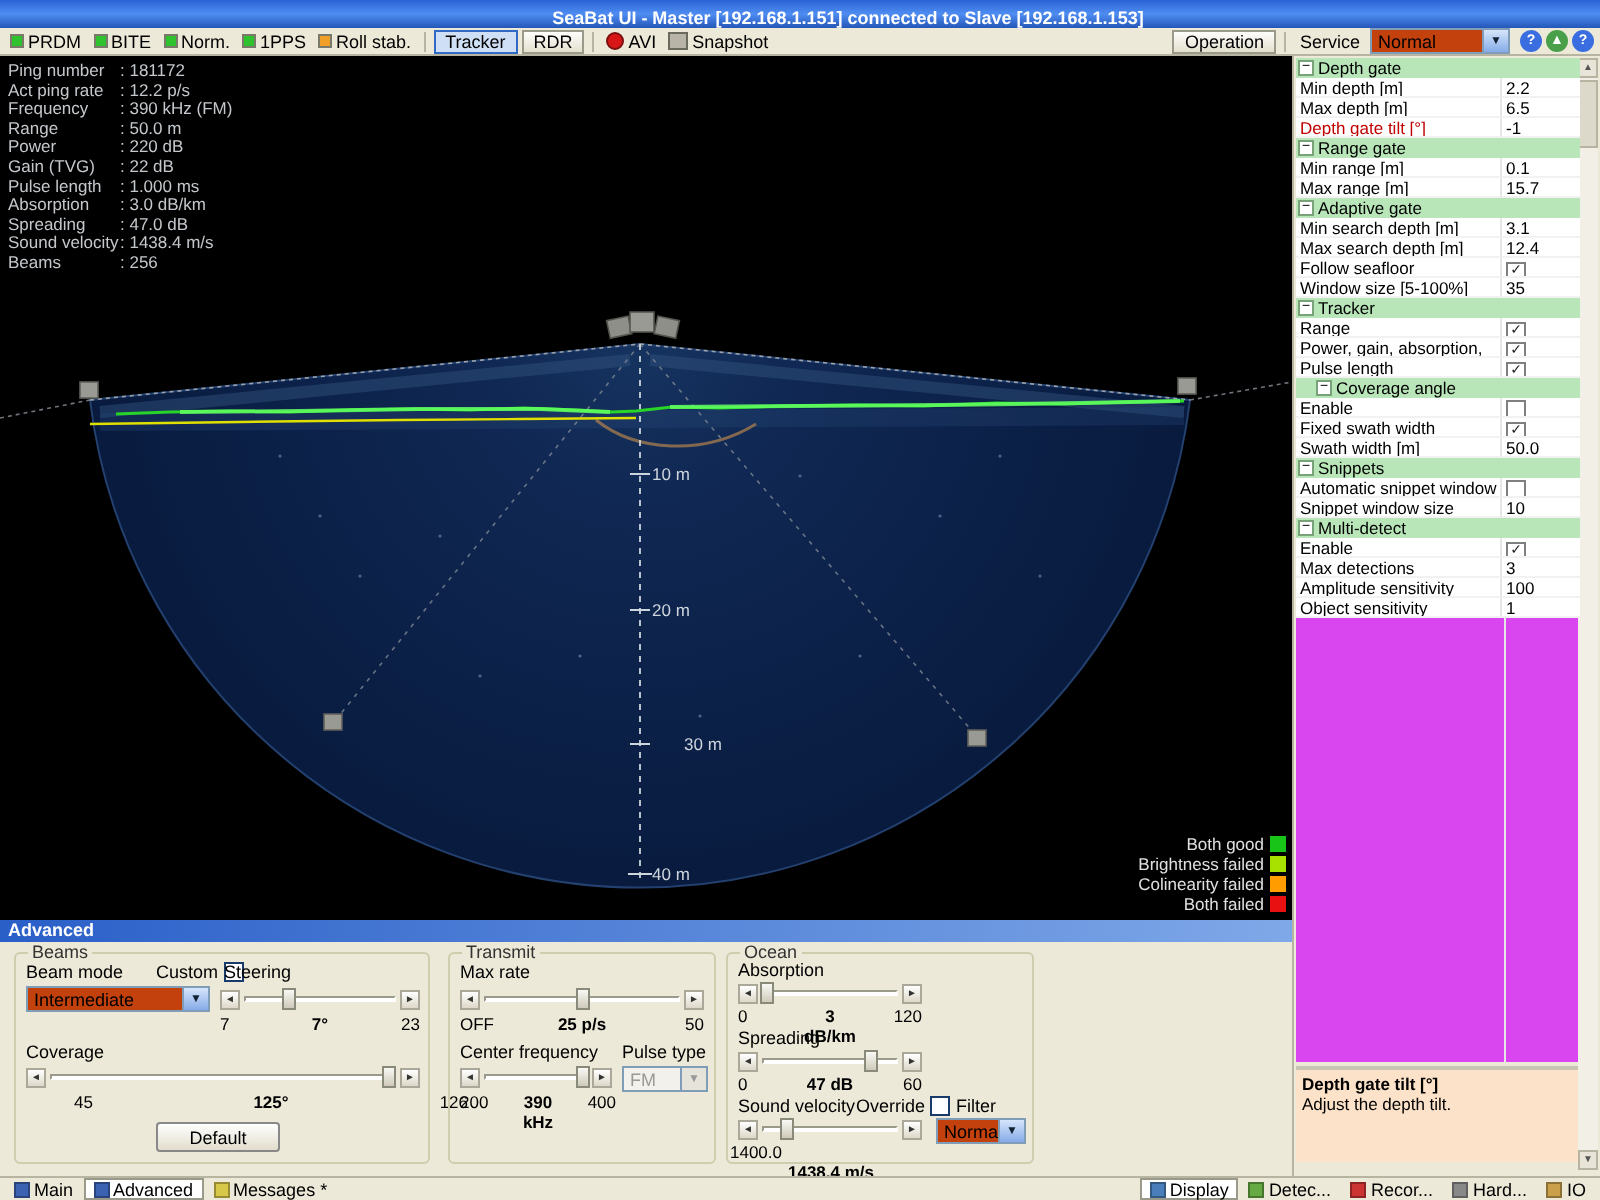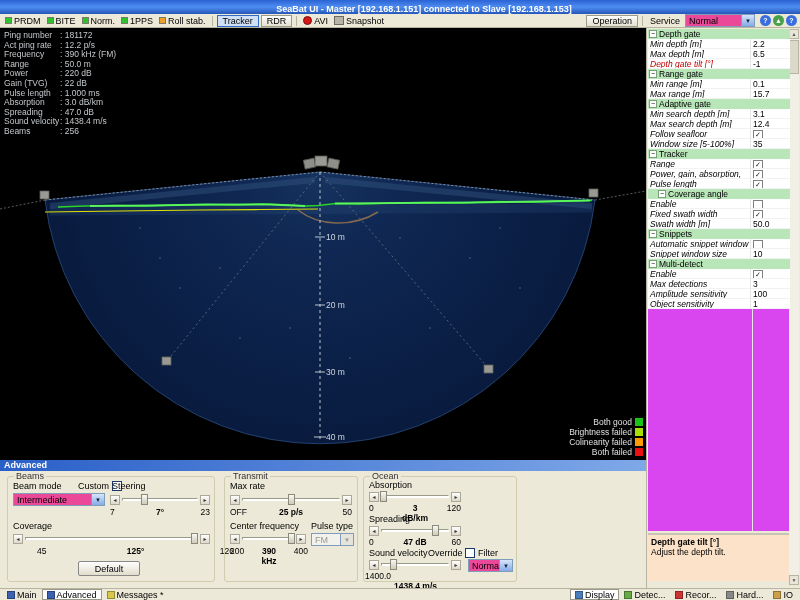--- a/index.html
+++ b/index.html
@@ -9,21 +9,21 @@
   .titlebar{position:absolute;left:0;top:0;width:800px;height:14px;background:linear-gradient(180deg,#2a63d4 0%,#4f8df2 50%,#2456b8 100%);color:#fff;font-size:9px;font-weight:bold;display:flex;align-items:flex-end;justify-content:center;padding-left:24px;}
   .toolbar{position:absolute;left:0;top:14px;width:800px;height:14px;background:#ece9d8;border-bottom:1px solid #b8b4a2;display:flex;align-items:center;font-size:9px;padding:0 3px;box-sizing:border-box;gap:2px;}
   .tb-toggle{display:flex;align-items:center;gap:2px;padding:0 2px;height:12px;}
   .tb-led{width:7px;height:7px;border:1px solid #7a7a6a;box-sizing:border-box;flex:none;}
   .tb-sep{width:1px;height:10px;background:#b8b4a2;margin:0 2px;flex:none;}
   .tb-btn{border:1px solid #9a9a8a;background:linear-gradient(#fdfdfb,#e4e0cf);padding:0 5px;height:12px;display:flex;align-items:center;box-sizing:border-box;}
   .tb-btn.active{border-color:#316ac5;background:#cfdff5;}
   .tb-icon{width:11px;height:11px;border-radius:50%;font-size:7px;font-weight:bold;color:#fff;display:flex;align-items:center;justify-content:center;flex:none;}
   .rec-icon{width:7px;height:7px;border-radius:50%;background:#d81616;border:1px solid #7a1010;flex:none;}
   .cam-icon{width:8px;height:7px;background:#b8b4a8;border:1px solid #6a6a5e;flex:none;}
-  .combo{background:#ec4899;border:1px solid #7f9db9;height:13px;box-sizing:border-box;display:flex;align-items:center;font-size:9px;}
+  .combo{background:#c2410c;border:1px solid #7f9db9;height:13px;box-sizing:border-box;display:flex;align-items:center;font-size:9px;}
   .combo .cval{padding:0 3px;flex:1;white-space:nowrap;overflow:hidden;}
   .combo .carrow{width:12px;align-self:stretch;background:linear-gradient(#d6e5fb,#86abe8);border-left:1px solid #7f9db9;font-size:6px;color:#123;display:flex;align-items:center;justify-content:center;flex:none;}
   .combo.disabled{background:#f2f1ec;color:#9a9a92;}
   .combo.disabled .carrow{background:#e6e3da;color:#999;}
 
   
   .sonar{position:absolute;left:0;top:28px;width:646px;height:432px;background:#000;}
   .sonar svg{position:absolute;left:0;top:0;}
   .info{position:absolute;left:4px;top:3px;color:#c4c8cc;font-size:8.5px;line-height:9.6px;z-index:3;}
   .inforow .il{display:inline-block;width:56px;}
@@ -33,21 +33,21 @@
   .lgsq{width:8px;height:8px;flex:none;}
 
   
   .rightpanel{position:absolute;left:646px;top:28px;width:154px;height:560px;background:#ece9d8;border-left:1px solid #b8b4a2;box-sizing:border-box;}
   .propgrid{position:absolute;left:1px;top:1px;width:142px;height:502px;background:#d946ef;overflow:hidden;}
   .propgrid::after{content:'';position:absolute;left:104px;top:0;height:100%;width:1px;background:#e6e6e6;}
   .prow{display:flex;height:10px;font-size:8.5px;line-height:10px;position:relative;z-index:1;background:#fff;}
   .prow.cat,.prow.sub{background:#b9e6b9;}
   .prow.sub .cbox{margin-left:10px;}
   .cbox{width:8px;height:8px;margin:1px 2px 0 1px;background:#fff;border:1px solid #7aa27a;font-size:7px;line-height:6px;text-align:center;box-sizing:border-box;flex:none;}
-  .plabel{width:103px;box-sizing:border-box;padding-left:2px;border-right:1px solid #e6e6e6;border-bottom:1px solid #f2f2f2;white-space:nowrap;overflow:hidden;font-style:italic;}
+  .plabel{width:103px;box-sizing:border-box;padding-left:2px;border-right:1px solid #e6e6e6;border-bottom:1px solid #f2f2f2;white-space:nowrap;overflow:hidden;}
   .plabel.red{color:#c00000;}
   .pvalue{flex:1;padding-left:2px;border-bottom:1px solid #f2f2f2;white-space:nowrap;overflow:hidden;}
   .pcheck{display:inline-block;width:8px;height:8px;border:1px solid #808080;background:#fff;font-size:7px;line-height:7px;text-align:center;color:#222;box-sizing:content-box;margin-top:1px;}
   .prop-desc{position:absolute;left:1px;top:505px;width:142px;height:48px;background:#fbe2c8;border-top:2px solid #c8c4b4;font-size:8.5px;padding:2px 3px;box-sizing:border-box;}
   .prop-desc .pdtitle{font-weight:bold;}
   .vscroll{position:absolute;right:1px;top:1px;width:10px;height:556px;background:#f2f0e6;}
   .varrow{position:absolute;left:0;width:10px;height:10px;background:#e8e4d8;border:1px solid #b8b4a2;box-sizing:border-box;font-size:5px;line-height:8px;text-align:center;color:#555;}
   .vthumb{position:absolute;left:0;top:11px;width:10px;height:34px;background:#dcd8ca;border:1px solid #b8b4a2;box-sizing:border-box;}
 
   
@@ -203,21 +203,21 @@
         <div class="inforow"><span class="il">Gain (TVG)</span><span>: 22 dB</span></div>
         <div class="inforow"><span class="il">Pulse length</span><span>: 1.000 ms</span></div>
         <div class="inforow"><span class="il">Absorption</span><span>: 3.0 dB/km</span></div>
         <div class="inforow"><span class="il">Spreading</span><span>: 47.0 dB</span></div>
         <div class="inforow"><span class="il">Sound velocity</span><span>: 1438.4 m/s</span></div>
         <div class="inforow"><span class="il">Beams</span><span>: 256</span></div>
       </div>
     <div id="depth-labels">
         <div class="depthlab" style="top: 204px;">10 m</div>
         <div class="depthlab" style="top: 272px;">20 m</div>
-        <div class="depthlab" style="top: 339px;">30 m</div>
+        <div class="depthlab" style="top: 339px; margin-left: 16px;">30 m</div>
         <div class="depthlab" style="top: 404px;">40 m</div>
       </div>
     <div class="legend" id="legend">
         <div class="lgrow">
           <span>Both good</span>
           <span class="lgsq" style="background: rgb(24, 196, 24);"></span>
         </div>
         <div class="lgrow">
           <span>Brightness failed</span>
           <span class="lgsq" style="background: rgb(168, 224, 0);"></span>

